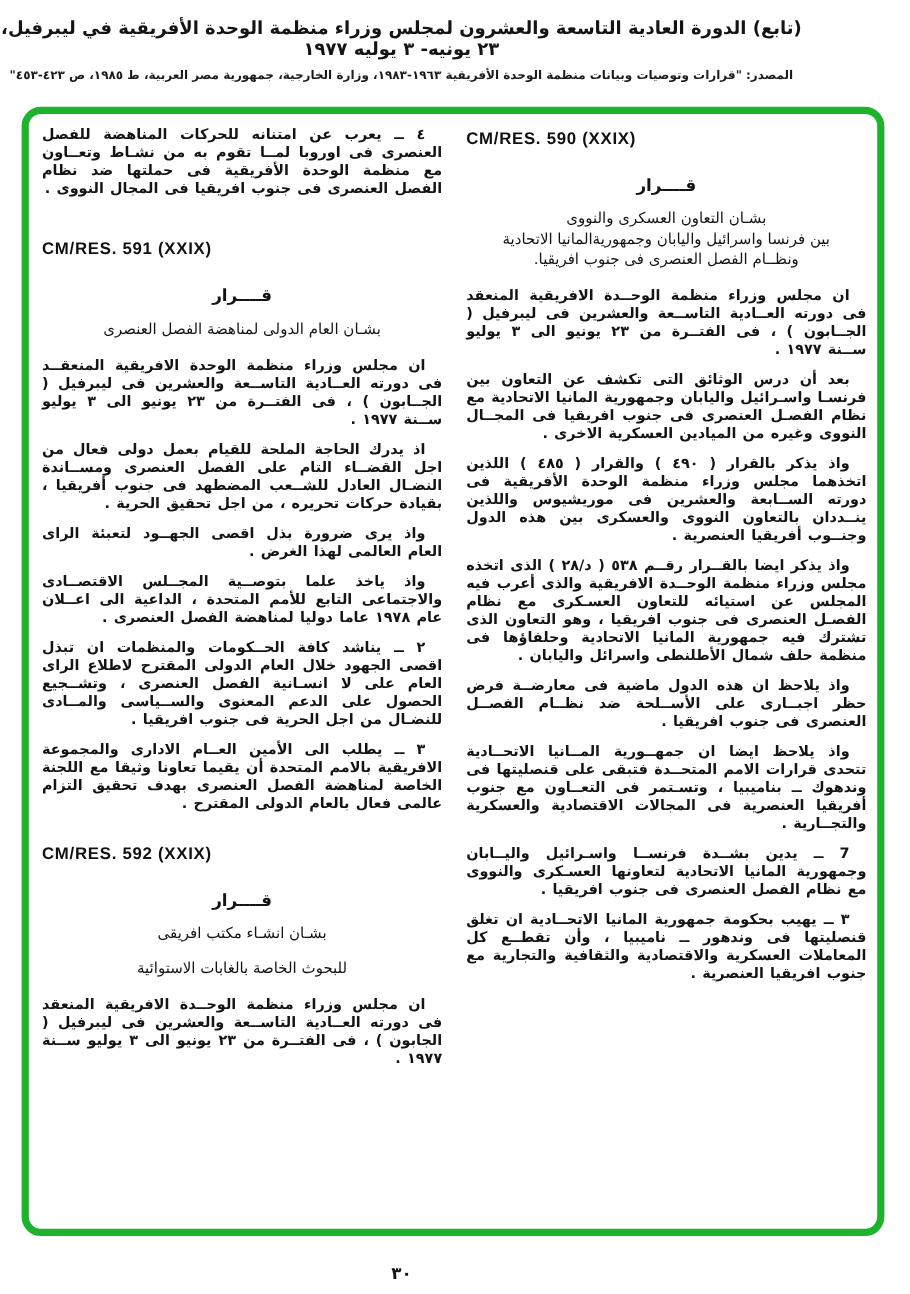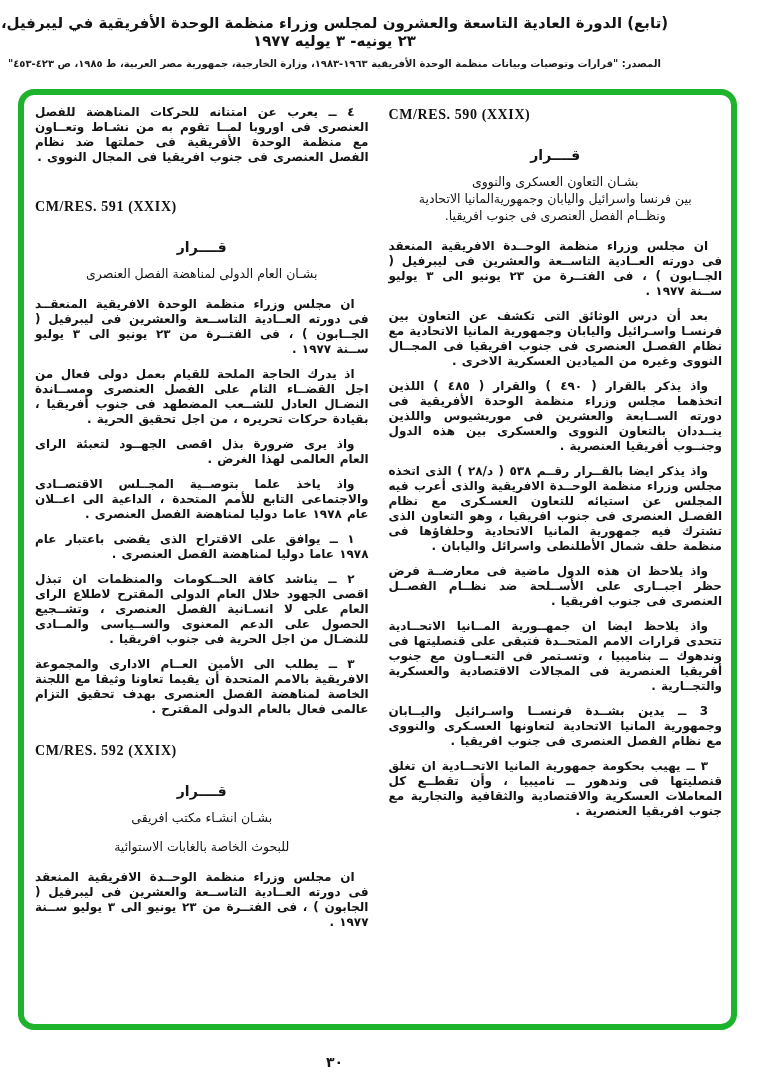--- a/index.html
+++ b/index.html
@@ -15,21 +15,21 @@
   
   .frame{
     position:absolute;left:18px;top:89px;width:719px;height:941px;
     border:6px solid #1db32c;border-radius:16px;box-sizing:border-box;
     display:flex;flex-direction:row;gap:20px;
     padding:10px 9px 8px 11px;overflow:hidden;background:#ffffff;
   }
   .col{flex:1 1 0;direction:rtl;min-width:0;}
   
   .resid{
-    direction:ltr;text-align:left;font-family:Liberation Serif, serif;
+    direction:ltr;text-align:left;font-family:Liberation Sans, sans-serif;
     font-size:14px;font-weight:bold;letter-spacing:0.6px;color:#111;
   }
   .decree{
     text-align:center;font-weight:bold;font-size:14px;margin-top:24px;
     letter-spacing:1px;
   }
   .subtitle{
     text-align:center;font-weight:normal;font-size:12.5px;line-height:17px;margin-top:10px;
   }
   .para{
@@ -61,21 +61,20 @@
       <p class="para" style="margin-top:0">٤ ــ يعرب عن امتنانه للحركات المناهضة للفصل العنصرى فى اوروبا لمــا تقوم به من نشـاط وتعــاون مع منظمة الوحدة الأفريقية فى حملتها ضد نظام الفصل العنصرى فى جنوب افريقيا فى المجال النووى .</p>
 
       <div class="resid mt-lg">CM/RES. 591 (XXIX)</div>
       <div class="decree">قــــرار</div>
       <div class="subtitle">بشـان العام الدولى لمناهضة الفصل العنصرى</div>
 
       <p class="para first">ان مجلس وزراء منظمة الوحدة الافريقية المنعقــد فى دورته العــادية التاســعة والعشرين فى ليبرفيل ( الجــابون ) ، فى الفتــرة من ٢٣ يونيو الى ٣ يوليو ســنة ١٩٧٧ .</p>
       <p class="para">اذ يدرك الحاجة الملحة للقيام بعمل دولى فعال من اجل القضــاء التام على الفصل العنصرى ومســاندة النضـال العادل للشــعب المضطهد فى جنوب أفريقيا ، بقيادة حركات تحريره ، من اجل تحقيق الحرية .</p>
       <p class="para">واذ يرى ضرورة بذل اقصى الجهــود لتعبئة الراى العام العالمى لهذا الغرض .</p>
       <p class="para">واذ ياخذ علما بتوصــية المجــلس الاقتصــادى والاجتماعى التابع للأمم المتحدة ، الداعية الى اعــلان عام ١٩٧٨ عاما دوليا لمناهضة الفصل العنصرى .</p>
-      <p class="para">١ ــ يوافق على الاقتراح الذى يقضى باعتبار عام ١٩٧٨ عاما دوليا لمناهضة الفصل العنصرى .</p>
       <p class="para">٢ ــ يناشد كافة الحــكومات والمنظمات ان تبذل اقصى الجهود خلال العام الدولى المقترح لاطلاع الراى العام على لا انسـانية الفصل العنصرى ، وتشــجيع الحصول على الدعم المعنوى والســياسى والمــادى للنضـال من اجل الحرية فى جنوب افريقيا .</p>
       <p class="para">٣ ــ يطلب الى الأمين العــام الادارى والمجموعة الافريقية بالامم المتحدة أن يقيما تعاونا وثيقا مع اللجنة الخاصة لمناهضة الفصل العنصرى بهدف تحقيق التزام عالمى فعال بالعام الدولى المقترح .</p>
 
       <div class="resid mt-md">CM/RES. 592 (XXIX)</div>
       <div class="decree">قــــرار</div>
       <div class="subtitle">بشـان انشـاء مكتب افريقى</div>
       <div class="subtitle" style="margin-top:12px">للبحوث الخاصة بالغابات الاستوائية</div>
       <p class="para first">ان مجلس وزراء منظمة الوحــدة الافريقية المنعقد فى دورته العــادية التاســعة والعشرين فى ليبرفيل ( الجابون ) ، فى الفتــرة من ٢٣ يونيو الى ٣ يوليو ســنة ١٩٧٧ .</p>
     </div>
 
@@ -85,21 +84,21 @@
       <div class="subtitle">بشـان التعاون العسكرى والنووى</div>
       <div class="subtitle" style="margin-top:0">بين فرنسا واسرائيل واليابان وجمهوريةالمانيا الاتحادية</div>
       <div class="subtitle" style="margin-top:0">ونظــام الفصل العنصرى فى جنوب افريقيا.</div>
 
       <p class="para first">ان مجلس وزراء منظمة الوحــدة الافريقية المنعقد فى دورته العــادية التاســعة والعشرين فى ليبرفيل ( الجــابون ) ، فى الفتــرة من ٢٣ يونيو الى ٣ يوليو ســنة ١٩٧٧ .</p>
       <p class="para">بعد أن درس الوثائق التى تكشف عن التعاون بين فرنسـا واسـرائيل واليابان وجمهورية المانيا الاتحادية مع نظام الفصـل العنصرى فى جنوب افريقيا فى المجــال النووى وغيره من الميادين العسكرية الاخرى .</p>
       <p class="para">واذ يذكر بالقرار ( ٤٩٠ ) والقرار ( ٤٨٥ ) اللذين اتخذهما مجلس وزراء منظمة الوحدة الأفريقية فى دورته الســابعة والعشرين فى موريشيوس واللذين ينــددان بالتعاون النووى والعسكرى بين هذه الدول وجنــوب أفريقيا العنصرية .</p>
       <p class="para">واذ يذكر ايضا بالقــرار رقــم ٥٣٨ ( د/٢٨ ) الذى اتخذه مجلس وزراء منظمة الوحــدة الافريقية والذى أعرب فيه المجلس عن استيائه للتعاون العسـكرى مع نظام الفصـل العنصرى فى جنوب افريقيا ، وهو التعاون الذى تشترك فيه جمهورية المانيا الاتحادية وحلفاؤها فى منظمة حلف شمال الأطلنطى واسرائل واليابان .</p>
       <p class="para">واذ يلاحظ ان هذه الدول ماضية فى معارضــة فرض حظر اجبــارى على الأســلحة ضد نظــام الفصــل العنصرى فى جنوب افريقيا .</p>
       <p class="para">واذ يلاحظ ايضا ان جمهــورية المــانيا الاتحــادية تتحدى قرارات الامم المتحــدة فتبقى على قنصليتها فى وندهوك ــ بناميبيا ، وتسـتمر فى التعــاون مع جنوب أفريقيا العنصرية فى المجالات الاقتصادية والعسكرية والتجــارية .</p>
-      <p class="para">3 ــ يدين بشــدة فرنســا واسـرائيل واليــابان وجمهورية المانيا الاتحادية لتعاونها العسـكرى والنووى مع نظام الفصل العنصرى فى جنوب افريقيا .</p>
+      <p class="para">7 ــ يدين بشــدة فرنســا واسـرائيل واليــابان وجمهورية المانيا الاتحادية لتعاونها العسـكرى والنووى مع نظام الفصل العنصرى فى جنوب افريقيا .</p>
       <p class="para">٣ ــ يهيب بحكومة جمهورية المانيا الاتحــادية ان تغلق قنصليتها فى وندهور ــ ناميبيا ، وأن تقطــع كل المعاملات العسكرية والاقتصادية والثقافية والتجارية مع جنوب افريقيا العنصرية .</p>
     </div>
 
   </div>
 
   <div class="pagenum">٣٠</div>
 
 </div>
 
 </body></html>

